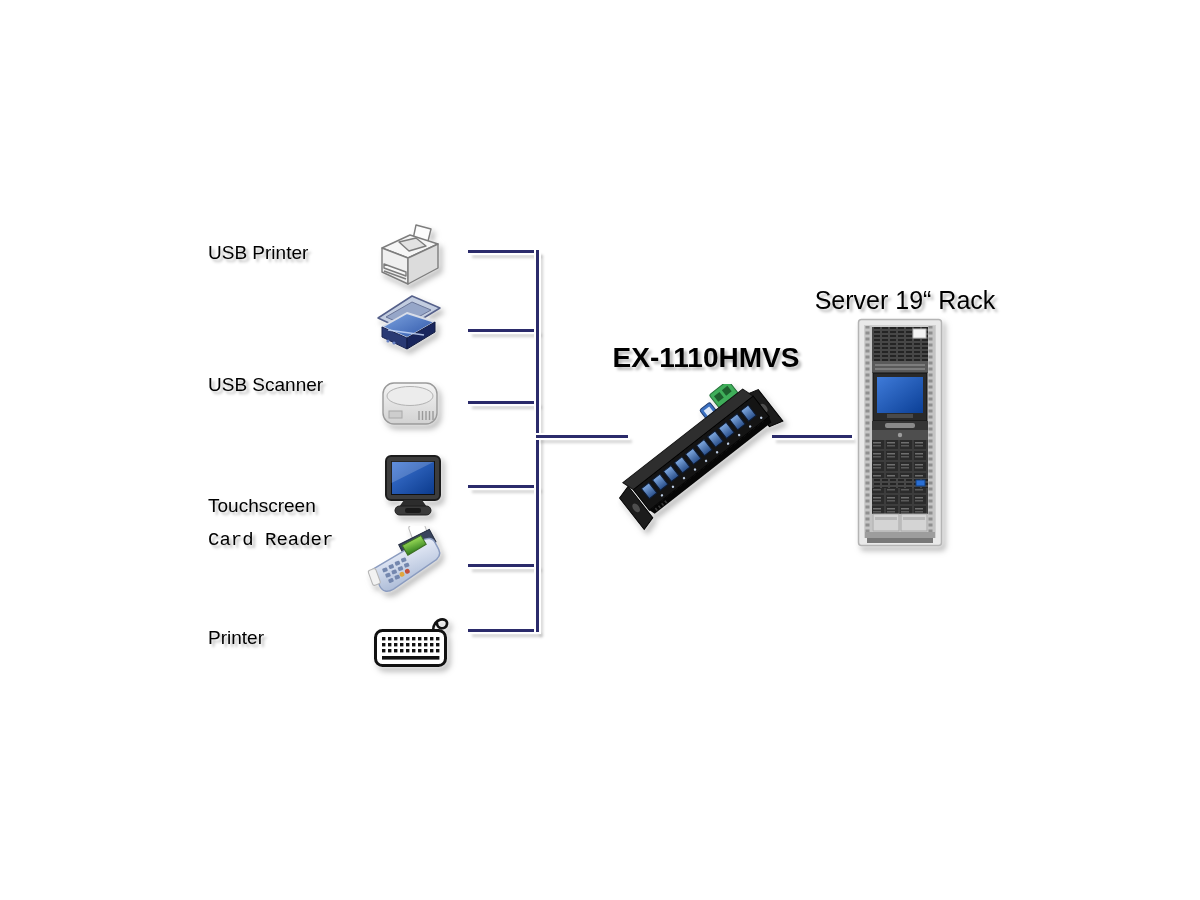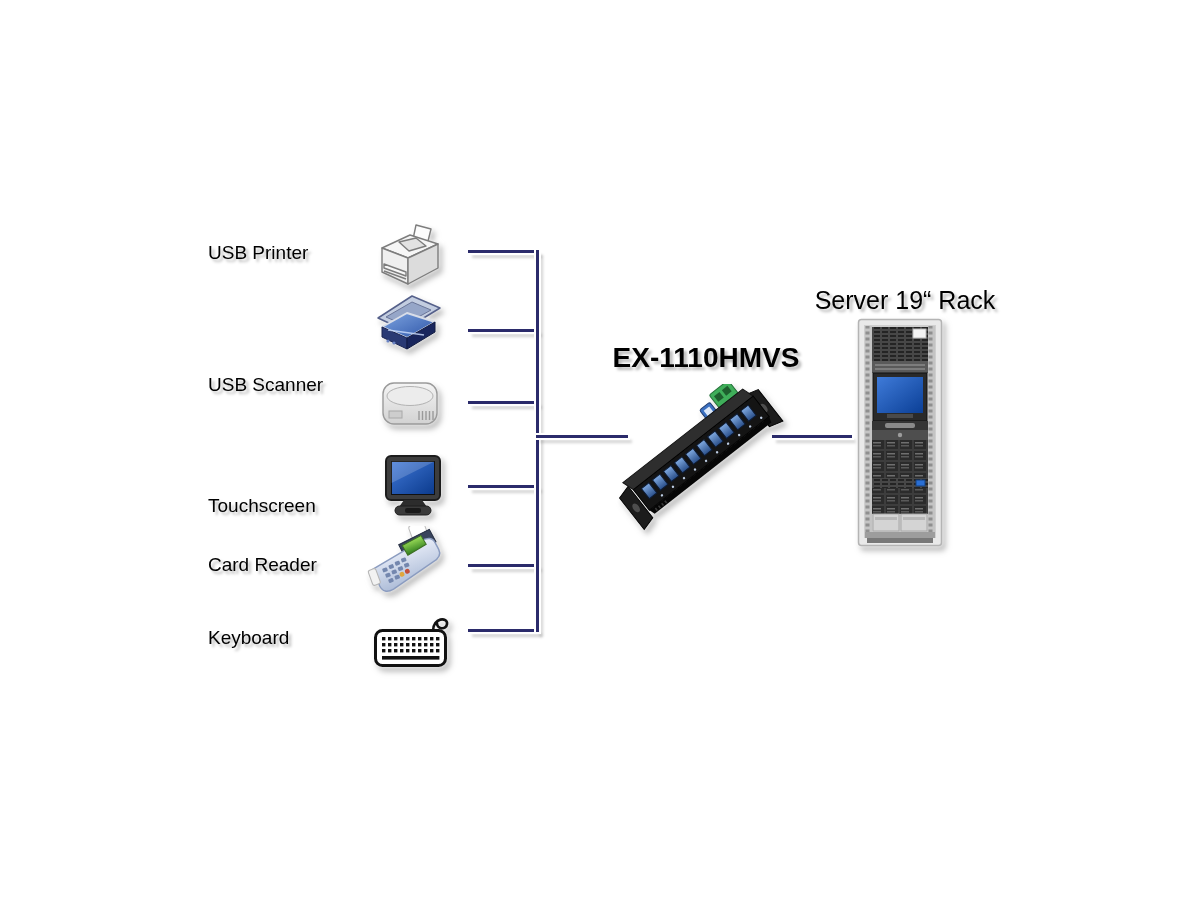--- a/index.html
+++ b/index.html
@@ -35,22 +35,22 @@
   svg{display:block;}
 </style>
 </head>
 <body>
 
 <div class="stage">
 
   <div class="device-label" style="left:208px;top:242px;">USB Printer</div>
   <div class="device-label" style="left:208px;top:330px;margin-top:44px;">USB Scanner</div>
   <div class="device-label" style="left:208px;top:495px;">Touchscreen</div>
-  <div class="device-label" style="left:208px;top:554px;">Card Reader</div>
-  <div class="device-label" style="left:208px;top:627px;">Keyboard</div>
+  <div class="device-label" style="left:208px;top:530px;font-family:Liberation Mono, monospace;">Card Reader</div>
+  <div class="device-label" style="left:208px;top:627px;">Printer</div>
 
   <div class="hub-label">EX-1110HMVS</div>
   <div class="rack-label">Server 19“ Rack</div>
 
   <div class="line" style="left:468px;top:250px;width:70px;height:3px;"></div>
   <div class="line" style="left:468px;top:329px;width:70px;height:3px;"></div>
   <div class="line" style="left:468px;top:401px;width:70px;height:3px;"></div>
   <div class="line" style="left:468px;top:485px;width:70px;height:3px;"></div>
   <div class="line" style="left:468px;top:564px;width:70px;height:3px;"></div>
   <div class="line" style="left:468px;top:629px;width:70px;height:3px;"></div>

